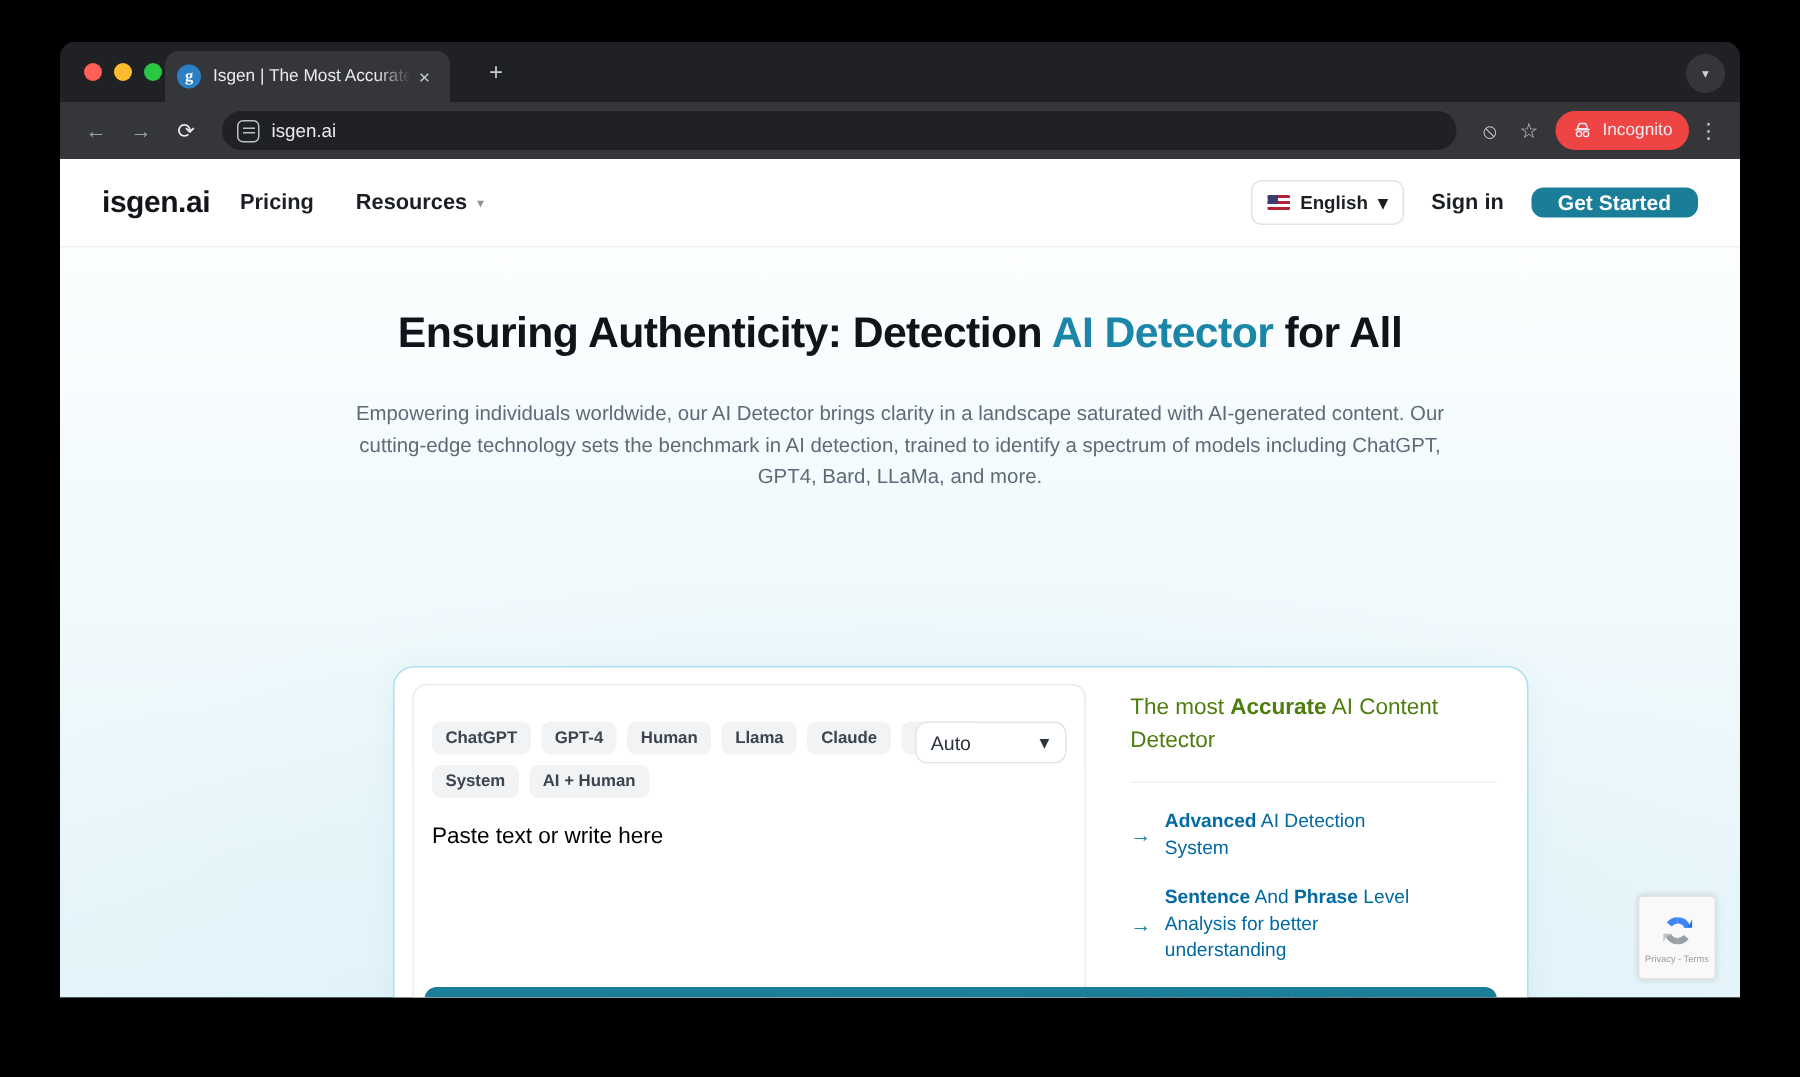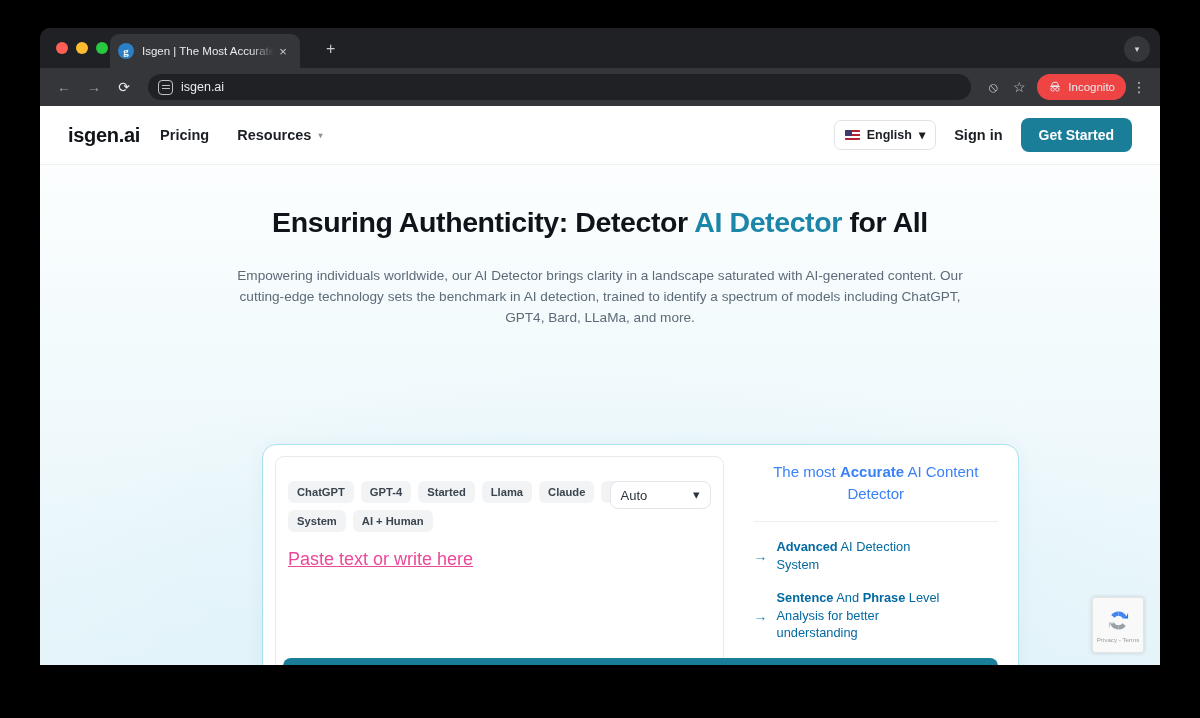--- a/index.html
+++ b/index.html
@@ -146,21 +146,21 @@
     position: relative; overflow: hidden;
   }
   .flag::after {
     content: ""; position: absolute; left: 0; top: 0;
     width: 7px; height: 6px; background: #3c3b6e;
   }
   .lang-pill span { font-size: 12.5px; font-weight: 600; color: #1b1f24; }
   .stepper { font-size: 8px; color: #8a9299; line-height: .85; }
   .signin { font-size: 14.5px; font-weight: 600; color: #1b1f24; }
   .cta {
-    height: 34px; border-radius: 8px;
+    height: 20px; border-radius: 8px;
     display: flex; align-items: center; padding: 0 18px;
     color: #ffffff; font-size: 14px; font-weight: 700;
   }
 
   
   .hero { text-align: center; padding-top: 41px; }
   .hero h1 {
     font-size: 28.5px; font-weight: 700; color: #10141a;
     letter-spacing: -.4px;
   }
@@ -205,32 +205,31 @@
     width: 101px; height: 28px;
     border: 1px solid #e2e6ea; border-radius: 8px;
     background: #fff;
     display: flex; align-items: center; justify-content: space-between;
     padding: 0 10px;
   }
   .auto-select span { font-size: 13px; color: #2b333b; }
   .chip-area { position: relative; }
   .placeholder {
     margin-top: 17px;
-    font-size: 18px; color: #ec4899; text-decoration: underline;
+    font-size: 15px; color: #000000;
   }
 
   
   .right-pane {
     flex: 1 1 auto;
     padding: 16px 20px 0 18px;
   }
   .right-title {
-    text-align: center;
     font-size: 15px; line-height: 22px;
-    color: #3b82f6; font-weight: 400;
+    color: #4d7c0f; font-weight: 400;
   }
   .right-title b { font-weight: 700; }
   .divider { height: 1px; background: #ebeff2; margin: 16px 0 0; }
   .feature {
     display: flex; align-items: center; gap: 9px;
     margin-top: 16px;
   }
   .arrow { color: #1f8aa8; font-size: 14px; flex: 0 0 auto; }
   .feat-text {
     font-size: 12.8px; line-height: 17.6px; color: #0369a1;
@@ -327,34 +326,34 @@
           <span class="flag"></span>
           <span>English</span>
           <span class="stepper">▾</span>
         </div>
         <div class="signin">Sign in</div>
         <div class="cta" style="background: rgb(27, 126, 152);">Get Started</div>
       </div>
     </div>
 
     <div class="hero">
-      <h1><span>Ensuring Authenticity: Detector </span><span class="accent" style="color: rgb(27, 134, 168);">AI Detector</span><span> for All</span></h1>
+      <h1><span>Ensuring Authenticity: Detection </span><span class="accent" style="color: rgb(27, 134, 168);">AI Detector</span><span> for All</span></h1>
       <p>Empowering individuals worldwide, our AI Detector brings clarity in a landscape saturated with AI-generated content. Our cutting-edge technology sets the benchmark in AI detection, trained to identify a spectrum of models including ChatGPT, GPT4, Bard, LLaMa, and more.</p>
     </div>
 
     <div class="detector">
 
       <div class="left-pane">
         <div class="input-box">
 
           <div class="chip-area">
             <div class="chip-row">
               <div class="chip">ChatGPT</div>
               <div class="chip">GPT-4</div>
-              <div class="chip">Started</div>
+              <div class="chip">Human</div>
               <div class="chip">Llama</div>
               <div class="chip">Claude</div>
               <div class="chip">Mistral</div>
               <div class="chip">System</div>
               <div class="chip">AI + Human</div>
             </div>
             <div class="auto-select">
               <span>Auto</span>
               <span class="stepper">▾</span>
             </div>

